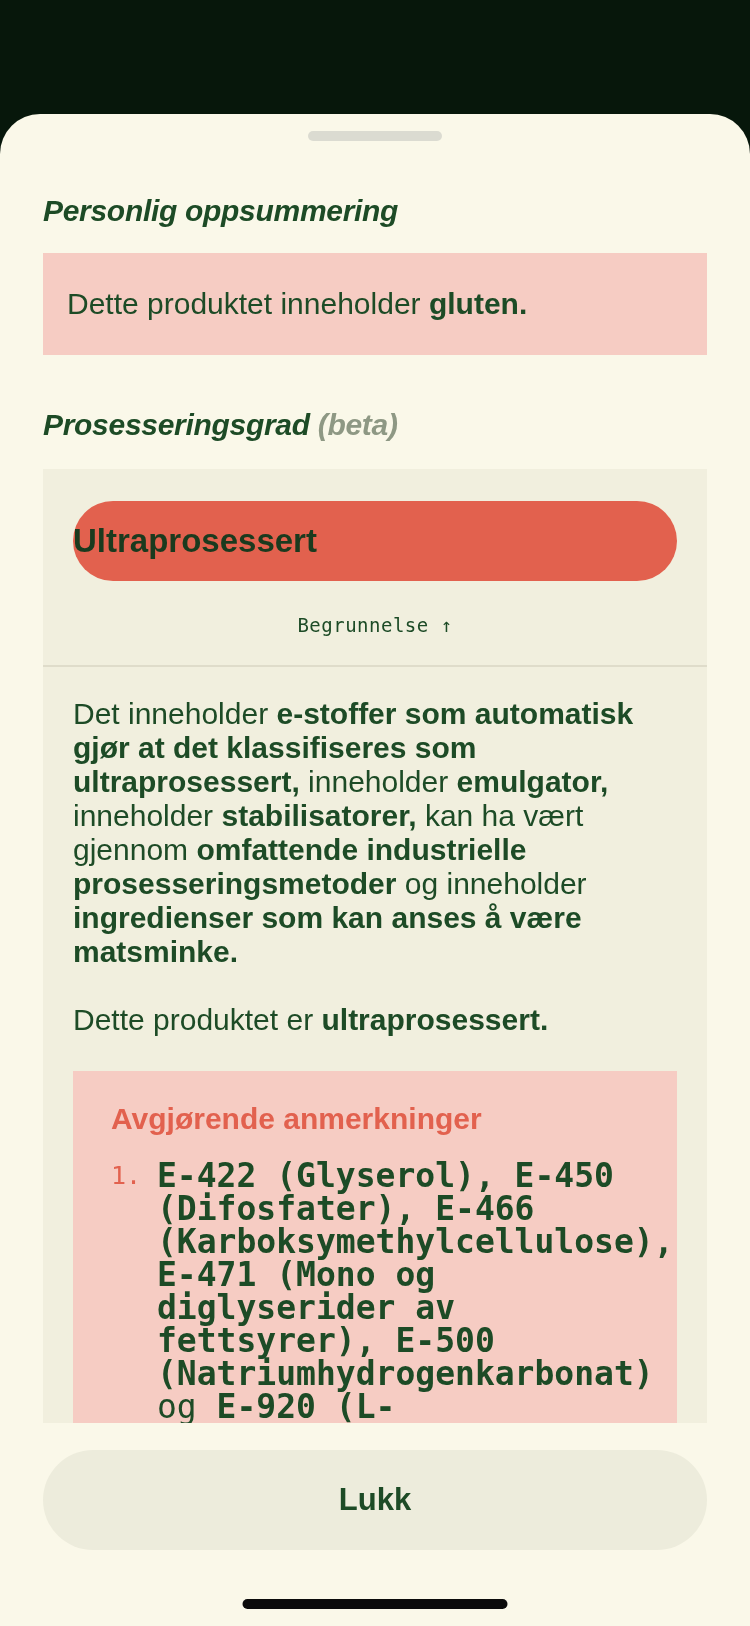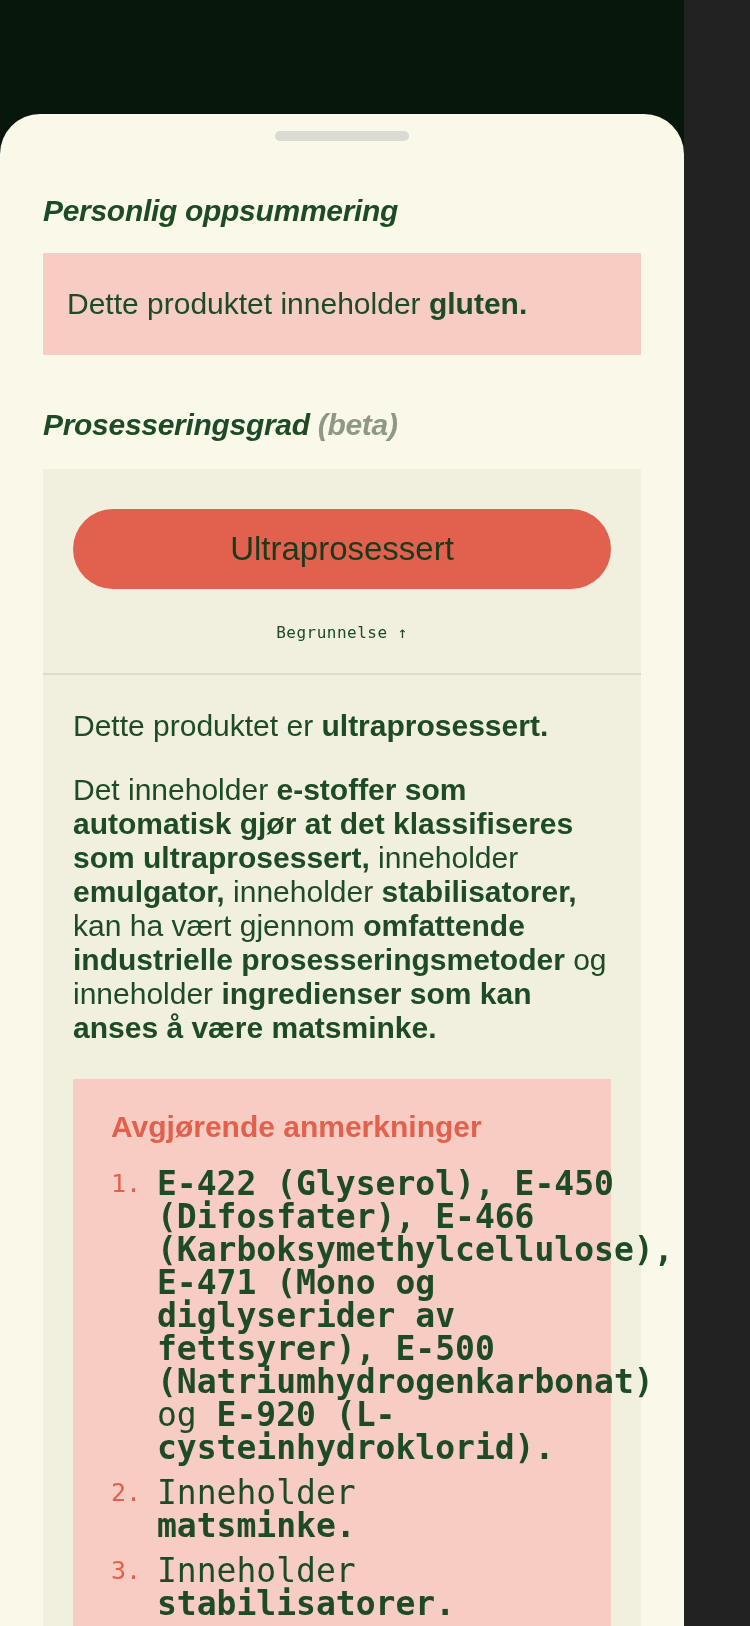--- a/index.html
+++ b/index.html
@@ -13,21 +13,21 @@
     --beta-text:#8E9884;
     --divider:#DFDCCA;
     --handle:#DBDBD1;
     --close-bg:#EDECDC;
     --home-bar:#0B0B0B;
   }
   *{margin:0;padding:0;box-sizing:border-box;}
   html,body{background:#222;}
   .screen{
     position:relative;
-    width:684px;height:1626px;
+    width:750px;height:1626px;
     background:var(--backdrop);
     overflow:hidden;
     font-family:"Liberation Sans", sans-serif;
     color:var(--green-text);
   }
   
   .sheet{
     position:absolute;
     top:114px;left:0;right:0;bottom:0;
     background:var(--sheet-bg);
@@ -72,33 +72,32 @@
   }
   .level-pill{
     display:block;
     width:100%;
     height:80px;
     border:none;
     background:var(--accent-red);
     border-radius:40px;
     font-family:"Liberation Sans", sans-serif;
     font-size:33px;
-    font-weight:400;
+    font-weight:700;
     color:var(--pill-text);
-    text-align:center;
+    text-align:left;
     line-height:80px;
     cursor:default;
-    margin-top:8px;
   }
   .reason-toggle{
     display:block;
     margin:30px auto 4px;
     background:none;border:none;
     font-family:"DejaVu Sans Mono", monospace;
-    font-size:16px;
+    font-size:19px;
     letter-spacing:0.5px;
     color:var(--green-text);
     cursor:pointer;
     line-height:28px;
   }
   .divider{
     margin:26px -30px 0;
     border:none;
     border-top:2px solid var(--divider);
   }
@@ -194,23 +193,23 @@
       <h2 class="section-title"><span>Prosesseringsgrad</span><span class="beta"> (beta)</span></h2>
 
       <section class="panel">
 
         <div class="level-pill">Ultraprosessert</div>
 
         <button class="reason-toggle">Begrunnelse ↑</button>
 
         <hr class="divider">
 
+        <p class="body-p p2"><span>Det inneholder </span><b>e-stoffer som automatisk gjør at det klassifiseres som ultraprosessert,</b><span> inneholder </span><b>emulgator,</b><span> inneholder </span><b>stabilisatorer,</b><span> kan ha vært gjennom </span><b>omfattende industrielle prosesseringsmetoder</b><span> og inneholder </span><b>ingredienser som kan anses å være matsminke.</b></p>
+
         <p class="body-p p1"><span>Dette produktet er </span><b>ultraprosessert.</b></p>
-
-        <p class="body-p p2"><span>Det inneholder </span><b>e-stoffer som automatisk gjør at det klassifiseres som ultraprosessert,</b><span> inneholder </span><b>emulgator,</b><span> inneholder </span><b>stabilisatorer,</b><span> kan ha vært gjennom </span><b>omfattende industrielle prosesseringsmetoder</b><span> og inneholder </span><b>ingredienser som kan anses å være matsminke.</b></p>
 
         <div class="notes-box">
           <div class="notes-title">Avgjørende anmerkninger</div>
 
           <ol class="notes-list">
             <li>
               <span class="note-num">1.</span>
               <span class="note-text"><b>E-422 (Glyserol), E-450 (Difosfater), E-466 (Karboksymethylcellulose), E-471 (Mono og diglyserider av fettsyrer), E-500 (Natriumhydrogenkarbonat)</b><span> og </span><b>E-920 (L- cysteinhydroklorid).</b></span>
             </li>
             <li>
@@ -220,15 +219,19 @@
             <li>
               <span class="note-num">3.</span>
               <span class="note-text"><span>Inneholder </span><b>stabilisatorer.</b></span>
             </li>
           </ol>
         </div>
 
       </section>
     </div>
 
+    <div class="footer">
+      <button class="close-button">Lukk</button>
+      <div class="home-indicator"></div>
+    </div>
   </div>
 
 </div>
 
 </body></html>

